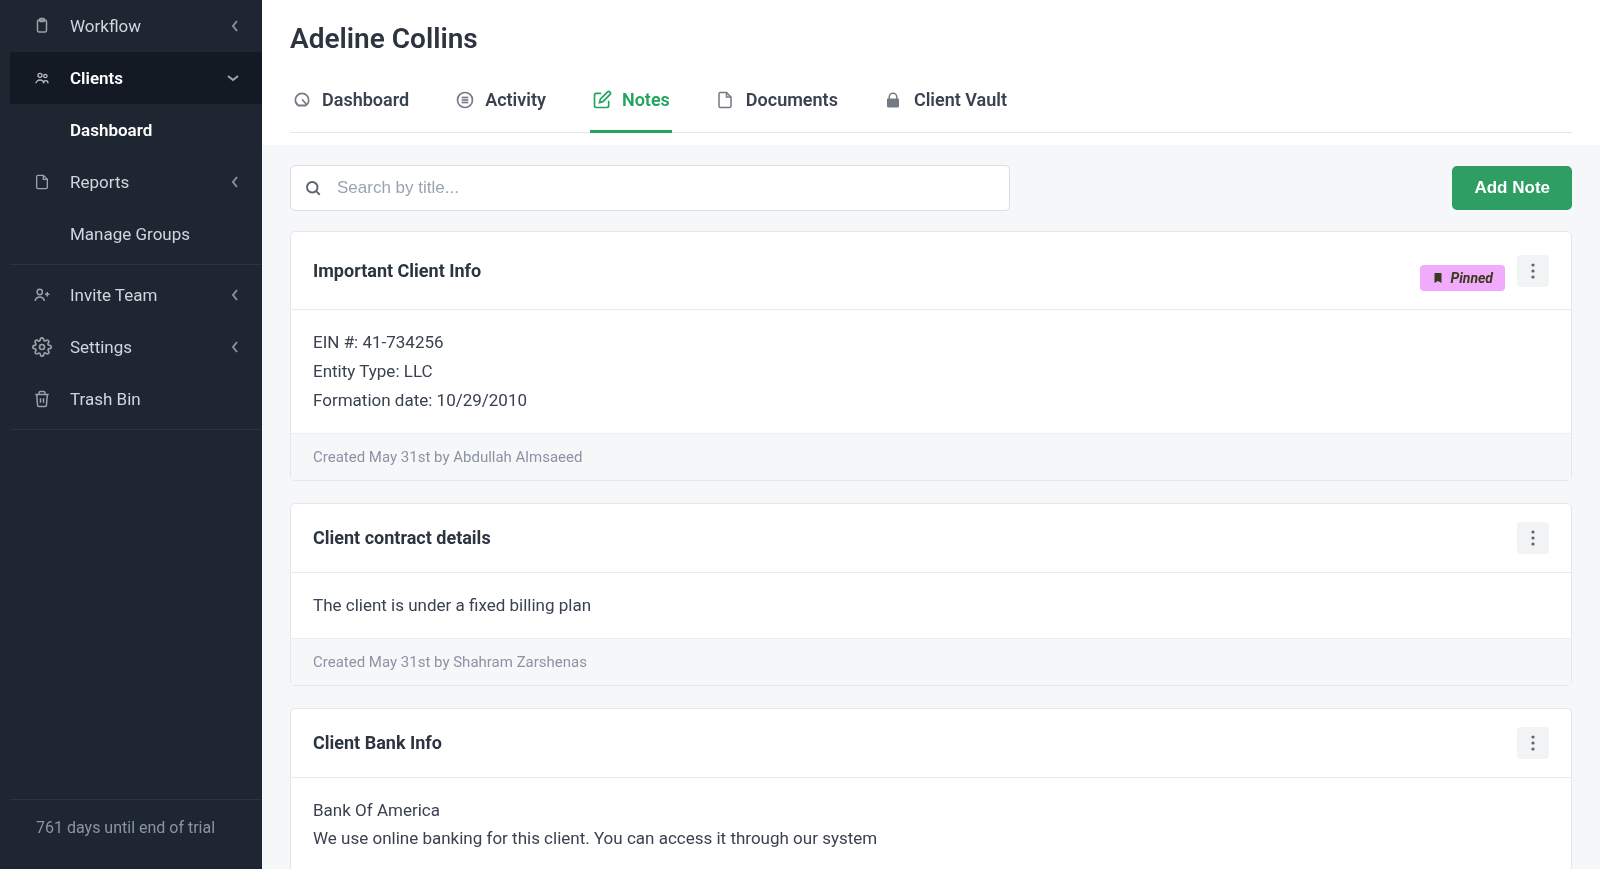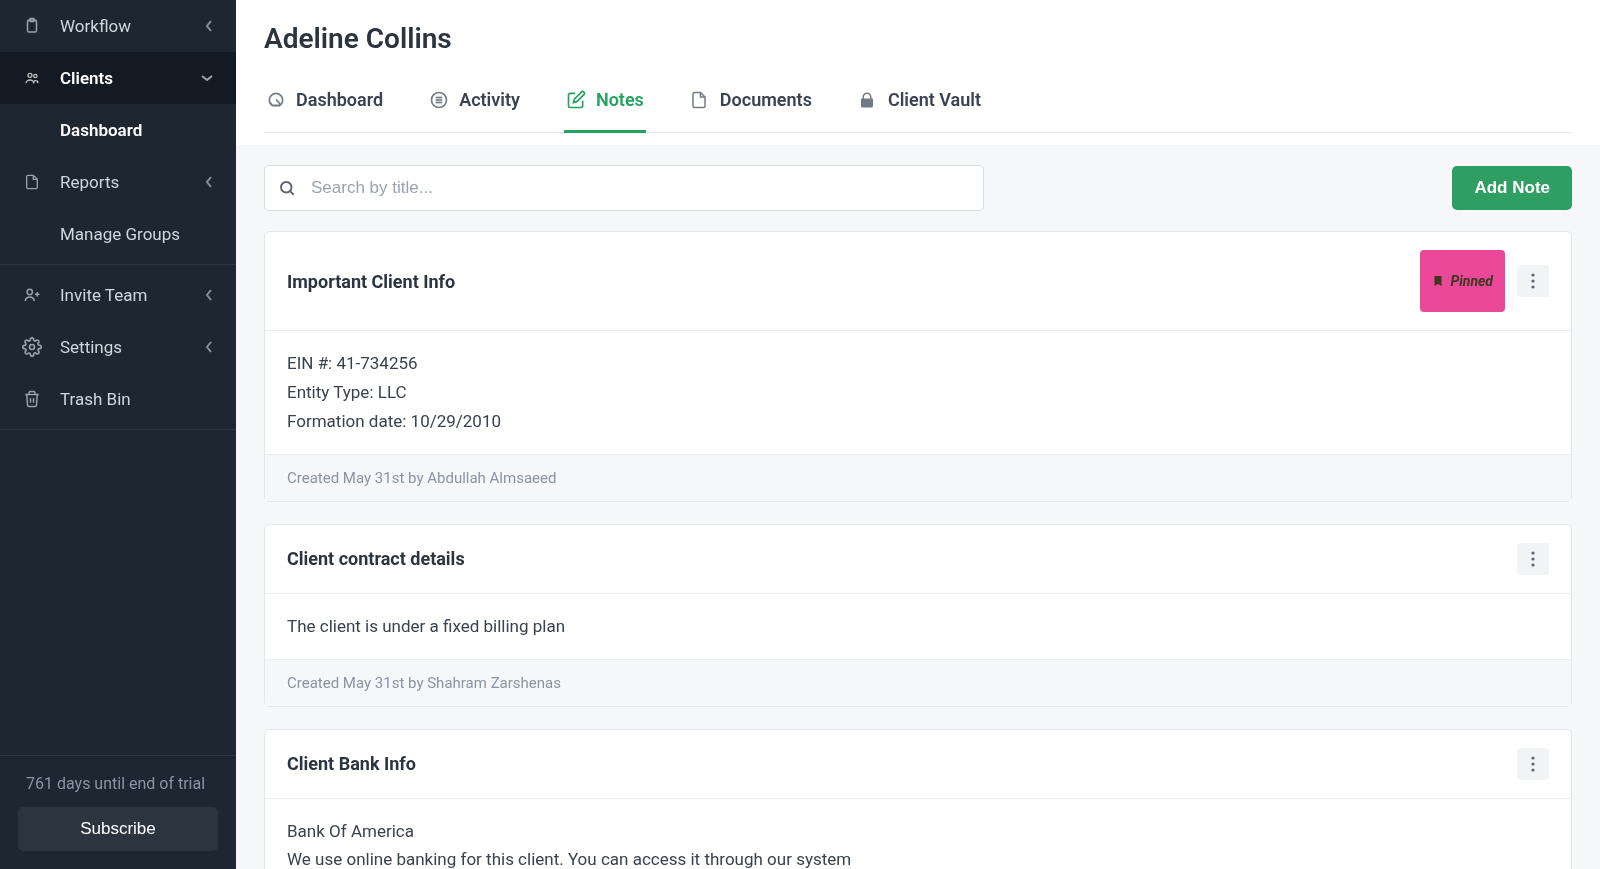--- a/index.html
+++ b/index.html
@@ -6,27 +6,28 @@
     body {
       font-family: -apple-system, BlinkMacSystemFont, "Segoe UI", Roboto, Helvetica, Arial, sans-serif;
       width: 1600px;
       height: 869px;
       overflow: hidden;
       display: flex;
       background: #ffffff;
     }
     
     .sidebar {
-      width: 236px;
+      width: 262px;
       background: #1e2631;
       color: #cfd6df;
       display: flex;
       flex-direction: column;
       height: 100%;
       font-size: 17px;
+      padding-left: 10px;
     }
     .nav-item {
       display: flex;
       align-items: center;
       gap: 18px;
       padding: 16px 22px;
       cursor: pointer;
       position: relative;
     }
     .nav-item.indent {
@@ -193,30 +194,31 @@
       font-size: 18px;
       font-weight: 700;
       color: #2c3440;
     }
     .note-actions {
       display: flex;
       align-items: center;
       gap: 12px;
     }
     .pinned-badge {
-      background: #ec4899;
+      background: #f0abfc;
       color: #3a3a1a;
       border-radius: 4px;
-      padding: 23px 12px;
+      padding: 5px 12px;
       font-size: 14px;
       font-style: italic;
       font-weight: 700;
       display: inline-flex;
       align-items: center;
       gap: 6px;
+      margin-top: 15px;
     }
     .kebab-btn {
       width: 32px;
       height: 32px;
       background: #f1f3f5;
       border: none;
       border-radius: 4px;
       display: inline-flex;
       align-items: center;
       justify-content: center;
@@ -342,21 +344,20 @@
         </svg>
     </span>
     <span class="label">Trash Bin</span>
   </div>
 
   <div class="sidebar-divider"></div>
 
 
   <div class="sidebar-footer">
     <div class="trial-text">761 days until end of trial</div>
-    <button class="subscribe-btn">Subscribe</button>
   </div>
 </aside>
 
 <main class="main">
   <div class="page-header">
     <h1 class="page-title">Adeline Collins</h1>
     <nav class="tabs">
 
       <div class="tab">
         <span class="tab-icon">

